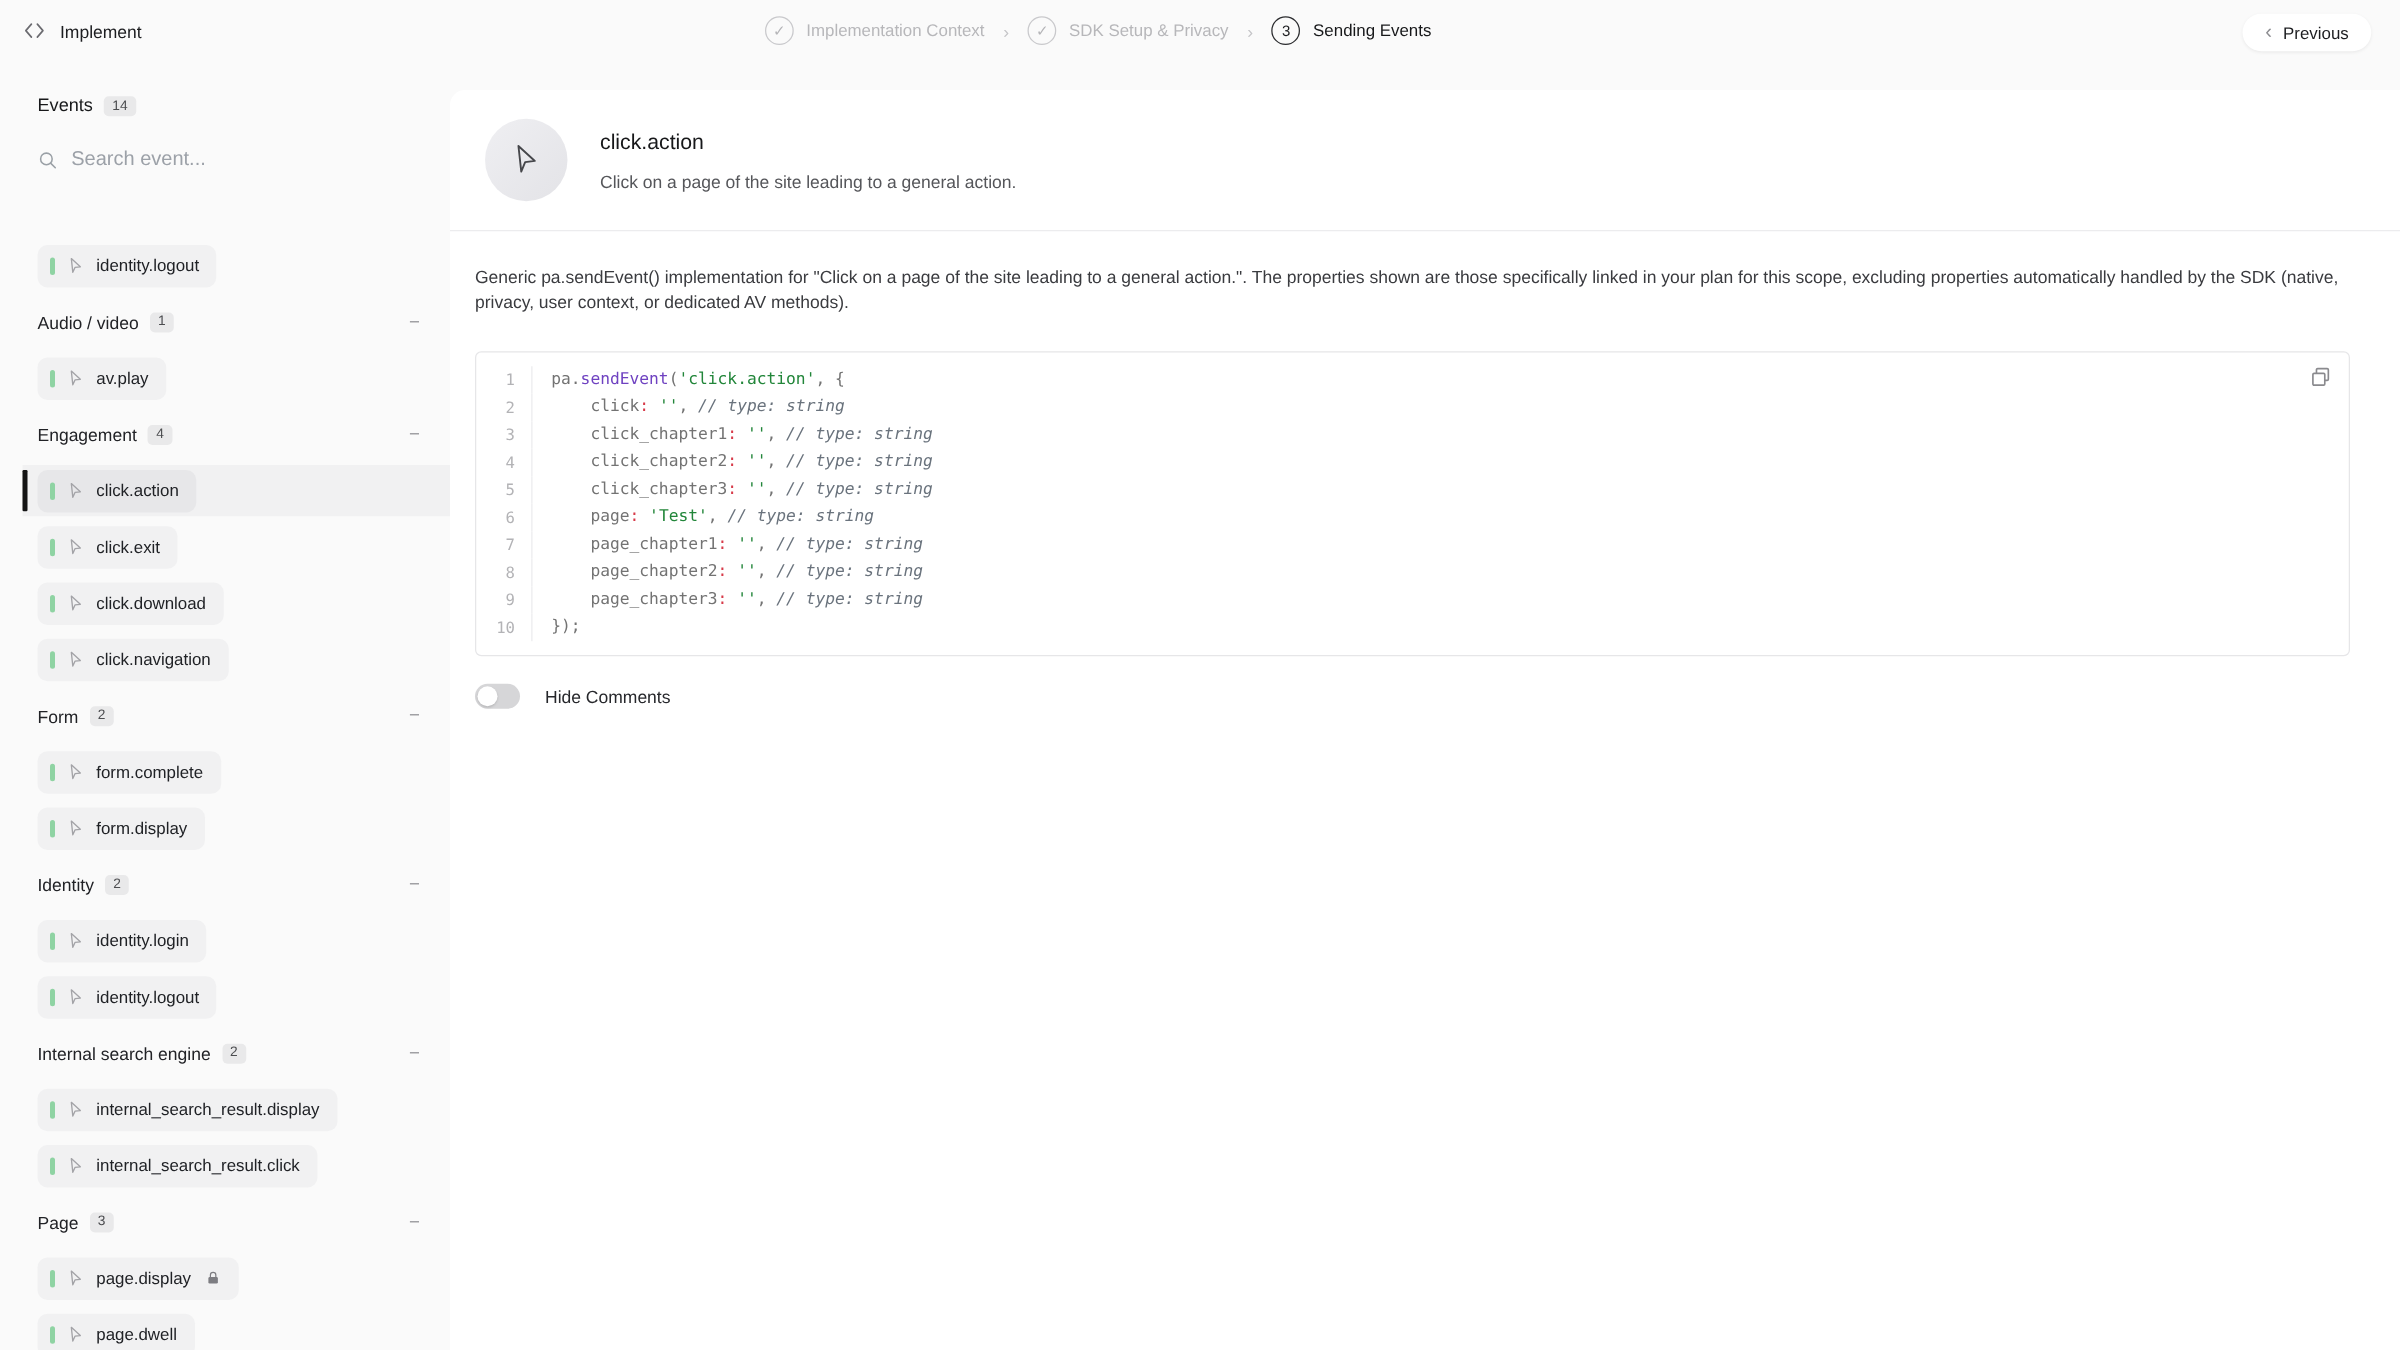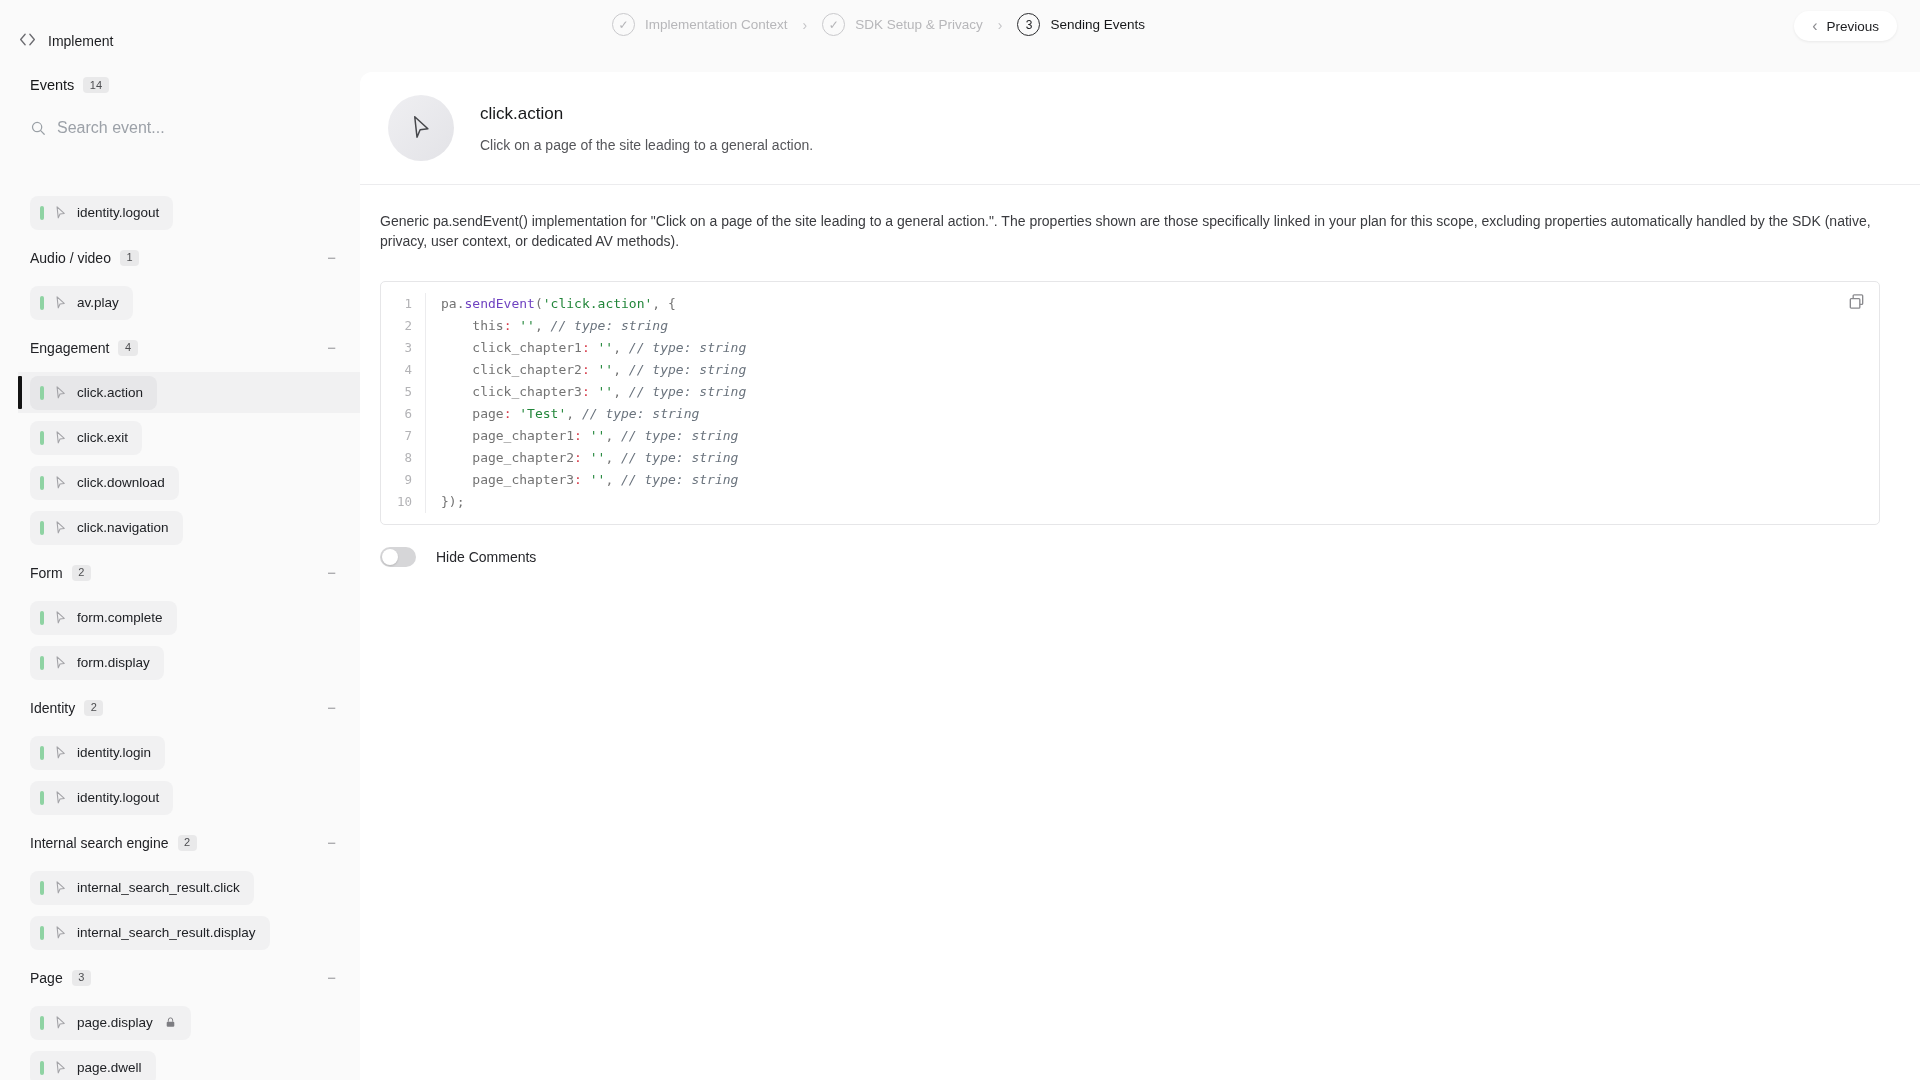--- a/index.html
+++ b/index.html
@@ -1,21 +1,21 @@
 <!DOCTYPE html>
 <html><head>
 <meta charset="utf-8">
 <style>
   * { margin:0; padding:0; box-sizing:border-box; }
   html,body { width:1920px; height:1080px; overflow:hidden; background:#fafafa;
               font-family:"Liberation Sans", sans-serif; color:#202226; }
 
   
   .topbar { position:absolute; top:0; left:0; width:1920px; height:49px; background:#fafafa; }
-  .brand { position:absolute; left:18px; top:0; height:49px; display:flex; align-items:flex-end; gap:11px; }
+  .brand { position:absolute; left:18px; top:0; height:49px; display:flex; align-items:center; gap:11px; }
   .brand-title { font-size:14px; font-weight:500; color:#1c1d20; }
 
   .stepper { position:absolute; left:612px; top:0; height:49px; display:flex; align-items:center; }
   .step { display:flex; align-items:center; gap:10px; }
   .step-circle { width:23px; height:23px; border-radius:50%; border:1.4px solid #c9c9cc;
                  display:flex; align-items:center; justify-content:center;
                  font-size:12px; color:#b5b5b8; background:transparent; flex:none; }
   .step-label { font-size:13.5px; color:#b7b7ba; white-space:nowrap; }
   .step.active .step-circle { border-color:#2b2c2f; color:#1c1d20; font-weight:500; }
   .step.active .step-label { color:#17181a; }
@@ -275,32 +275,32 @@
         <span class="collapse">−</span>
       </div>
       <div class="srow">
         <div class="item-chip">
           <span class="green-bar"></span>
           <span class="item-icon">
             <svg width="15" height="15" viewBox="0 0 24 24">
               <path d="M6.5 3 L18 13.5 L11.2 14.3 L8.4 20.6 Z" fill="none" stroke="#a3a3a7" stroke-width="1.7" stroke-linejoin="round"></path>
             </svg>
           </span>
+          <span class="item-label">internal_search_result.display</span>
+        </div>
+      </div>
+      <div class="srow">
+        <div class="item-chip">
+          <span class="green-bar"></span>
+          <span class="item-icon">
+            <svg width="15" height="15" viewBox="0 0 24 24">
+              <path d="M6.5 3 L18 13.5 L11.2 14.3 L8.4 20.6 Z" fill="none" stroke="#a3a3a7" stroke-width="1.7" stroke-linejoin="round"></path>
+            </svg>
+          </span>
           <span class="item-label">internal_search_result.click</span>
-        </div>
-      </div>
-      <div class="srow">
-        <div class="item-chip">
-          <span class="green-bar"></span>
-          <span class="item-icon">
-            <svg width="15" height="15" viewBox="0 0 24 24">
-              <path d="M6.5 3 L18 13.5 L11.2 14.3 L8.4 20.6 Z" fill="none" stroke="#a3a3a7" stroke-width="1.7" stroke-linejoin="round"></path>
-            </svg>
-          </span>
-          <span class="item-label">internal_search_result.display</span>
         </div>
       </div>
       <div class="srow">
         <span class="section-title">Page</span>
         <span class="count-badge">3</span>
         <span class="collapse">−</span>
       </div>
       <div class="srow">
         <div class="item-chip">
           <span class="green-bar"></span>
@@ -348,21 +348,21 @@
   <p class="intro">Generic pa.sendEvent() implementation for "Click on a page of the site leading to a general action.". The properties shown are those specifically linked in your plan for this scope, excluding properties automatically handled by the SDK (native, privacy, user context, or dedicated AV methods).</p>
 
   <div class="code-block">
     <div>
         <div class="code-row">
           <span class="ln">1</span>
           <span class="code-text"><span class="tok-plain">pa.</span><span class="tok-func">sendEvent</span><span class="tok-plain">(</span><span class="tok-string">'click.action'</span><span class="tok-plain">, {</span></span>
         </div>
         <div class="code-row">
           <span class="ln">2</span>
-          <span class="code-text"><span class="tok-plain">    this</span><span class="tok-punct">:</span><span class="tok-plain"> </span><span class="tok-string">''</span><span class="tok-plain">, </span><span class="tok-comment">// type: string</span></span>
+          <span class="code-text"><span class="tok-plain">    click</span><span class="tok-punct">:</span><span class="tok-plain"> </span><span class="tok-string">''</span><span class="tok-plain">, </span><span class="tok-comment">// type: string</span></span>
         </div>
         <div class="code-row">
           <span class="ln">3</span>
           <span class="code-text"><span class="tok-plain">    click_chapter1</span><span class="tok-punct">:</span><span class="tok-plain"> </span><span class="tok-string">''</span><span class="tok-plain">, </span><span class="tok-comment">// type: string</span></span>
         </div>
         <div class="code-row">
           <span class="ln">4</span>
           <span class="code-text"><span class="tok-plain">    click_chapter2</span><span class="tok-punct">:</span><span class="tok-plain"> </span><span class="tok-string">''</span><span class="tok-plain">, </span><span class="tok-comment">// type: string</span></span>
         </div>
         <div class="code-row">

